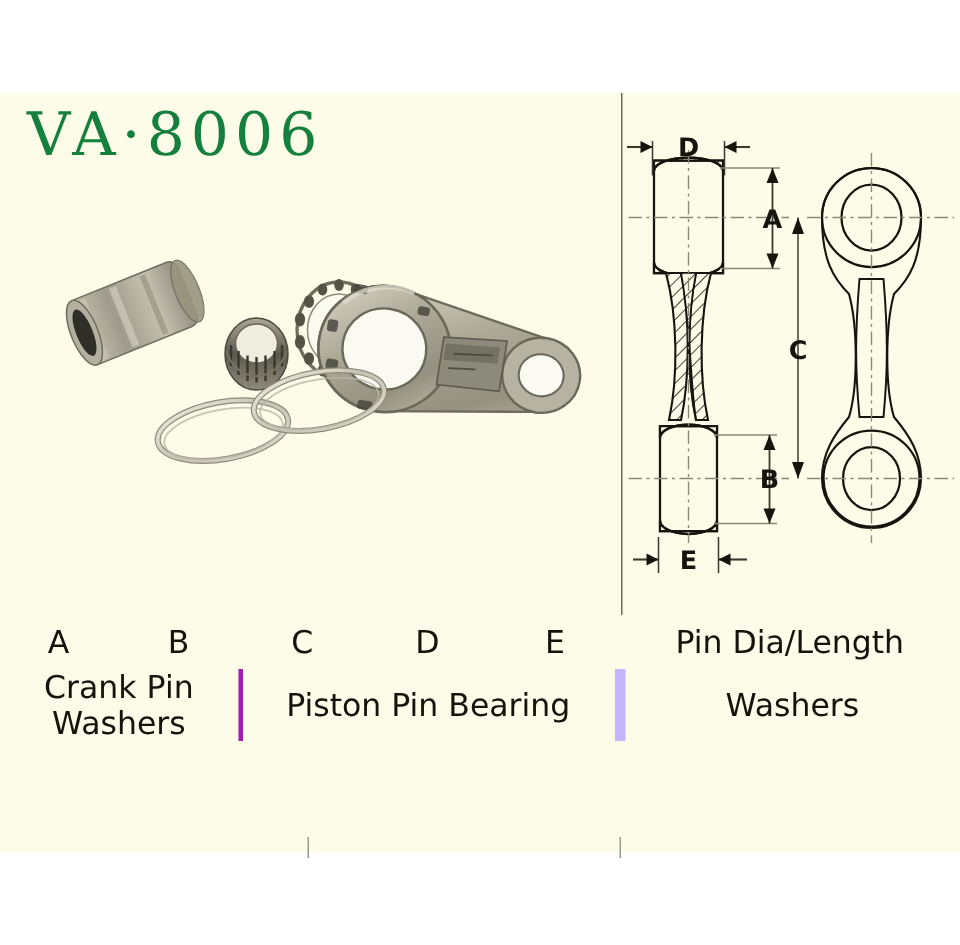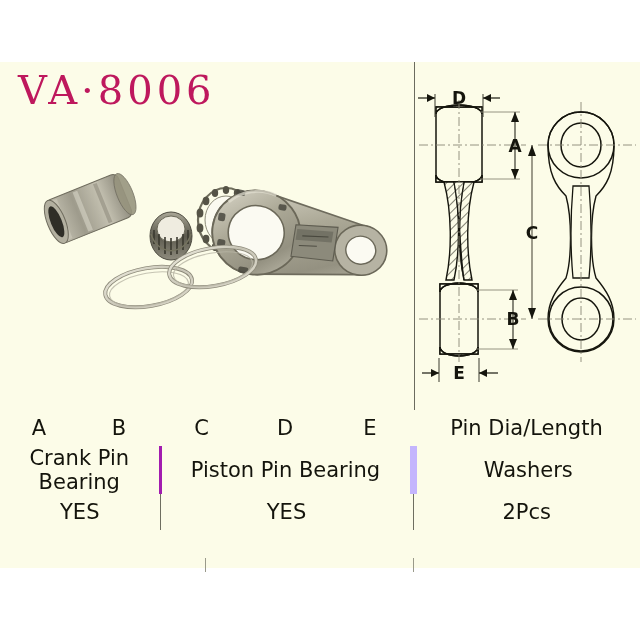--- a/index.html
+++ b/index.html
@@ -25,21 +25,21 @@
     background: #fcfce8;
   }
   
   #title {
     position: absolute;
     left: 18px;
     top: 70px;
     font-family: "DejaVu Serif", serif;
     font-size: 40px;
     letter-spacing: 4px;
-    color: #be185d;
+    color: #15803d;
     line-height: 1;
     white-space: nowrap;
   }
   
   #vdivider {
     position: absolute;
     left: 414px;
     top: 62px;
     width: 1px;
     height: 348px;
@@ -331,29 +331,24 @@
       <tbody>
         <tr class="row-hdr">
           <td class="hline-top hline-bot vline-r" style="width:78px">A</td>
           <td class="hline-top hline-bot vline-r" style="width:82px">B</td>
           <td class="hline-top hline-bot vline-r" style="width:83px">C</td>
           <td class="hline-top hline-bot vline-r" style="width:84px">D</td>
           <td class="hline-top hline-bot vline-r" style="width:86px">E</td>
           <td class="hline-top hline-bot" style="width:227px">Pin Dia/Length</td>
         </tr>
         <tr class="row-name">
-          <td class="hline-bot" colspan="2">Crank Pin Bearing</td>
+          <td class="hline-bot" colspan="2">Crank Pin Washers</td>
           <td class="hline-bot" colspan="3" style="border-left:3px solid #a21caf">Piston Pin Bearing</td>
           <td class="hline-bot" style="border-left:7px solid #c4b5fd">Washers</td>
         </tr>
-        <tr class="row-qty">
-          <td colspan="2">YES</td>
-          <td colspan="3" style="border-left:1px solid #6e6e60">YES</td>
-          <td style="border-left:1px solid #6e6e60">2Pcs</td>
-        </tr>
       </tbody>
     </table>
 
     <div class="stub" style="left:205px; top:148px; height:14px;"></div>
     <div class="stub" style="left:413px; top:148px; height:14px;"></div>
   </div>
 
 </div>
 
 </body></html>

